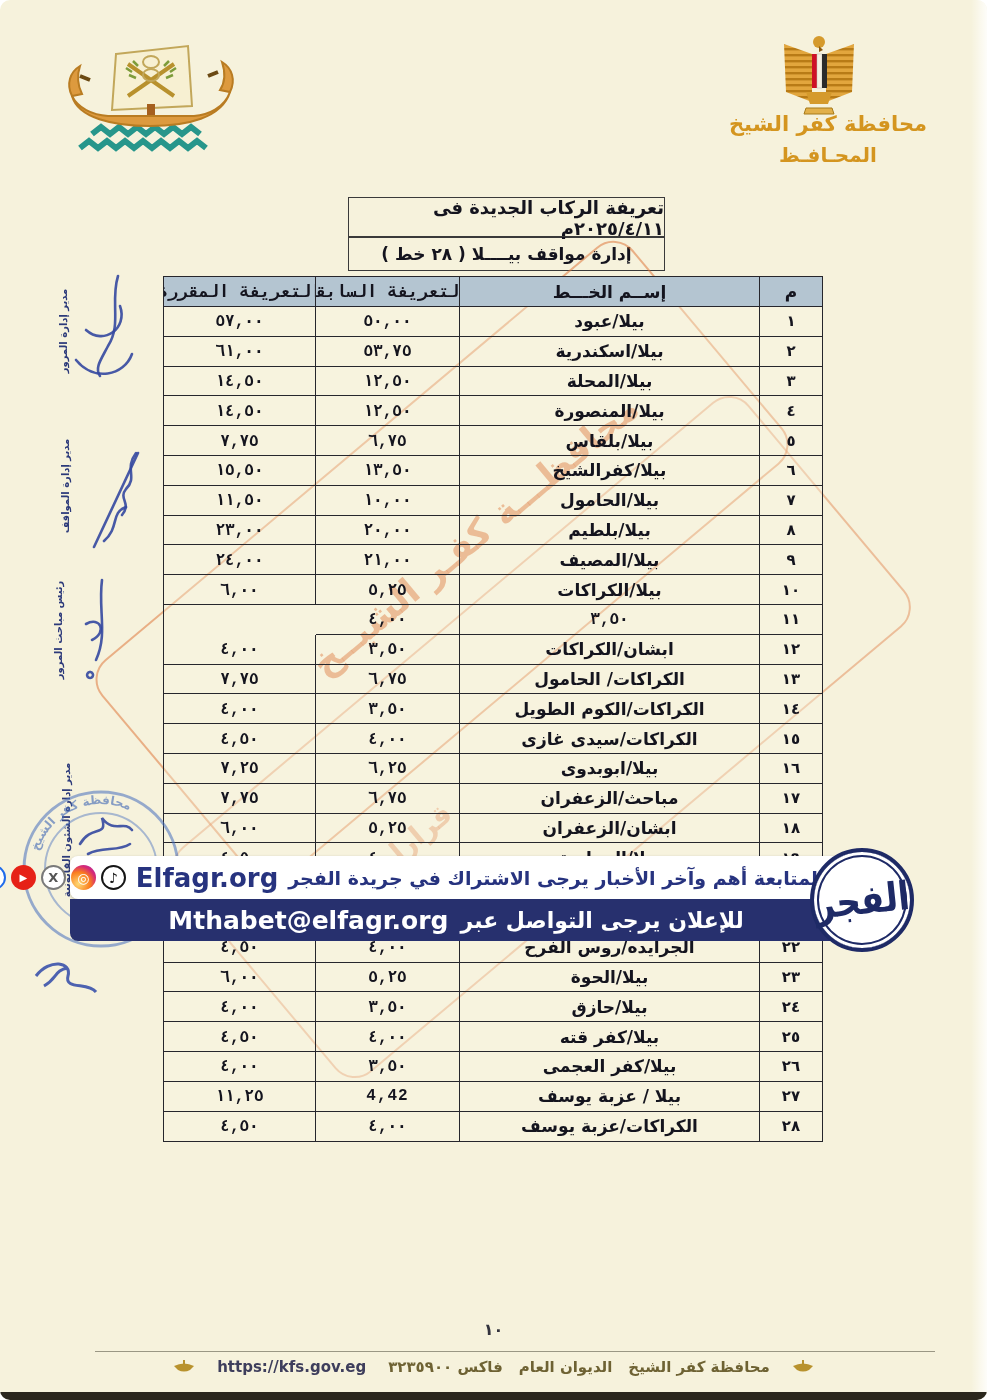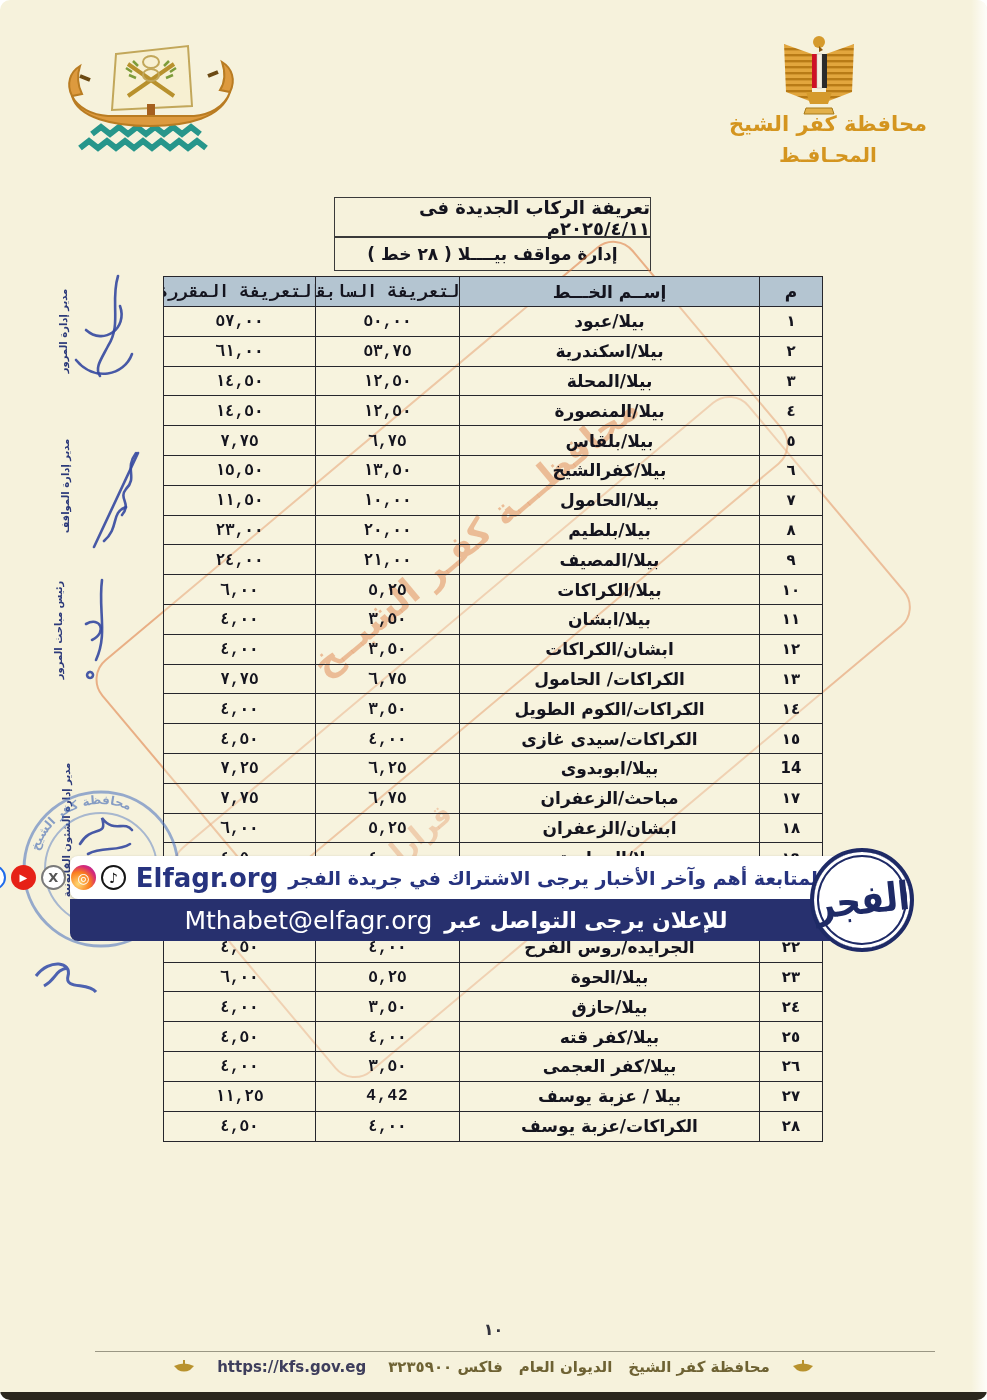--- a/index.html
+++ b/index.html
@@ -5,21 +5,21 @@
   html,body{margin:0;padding:0;background:#ffffff;}
   .page{position:relative;width:987px;height:1400px;background:#f6f2dc;overflow:hidden;
         font-family:"DejaVu Sans",sans-serif;color:#14141e;border-radius:10px;}
   .abs{position:absolute;}
 
   
   .gov-title{position:absolute;left:728px;width:200px;text-align:center;font-weight:bold;color:#d4951f;}
   .gov-title.l1{top:112px;font-size:21px;}
   .gov-title.l2{top:143px;font-size:20px;letter-spacing:2px;}
 
-  .title-box{position:absolute;left:334px;width:315px;border:1.6px solid #3a3a3a;
+  .title-box{position:absolute;left:348px;width:315px;border:1.6px solid #3a3a3a;
              display:flex;align-items:center;justify-content:center;font-weight:bold;direction:rtl;}
   .title-box.b1{top:197px;height:39px;font-size:18px;}
   .title-box.b2{top:236px;height:33px;font-size:17px;}
 
   
   .fare-table{position:absolute;left:163px;top:276px;width:660px;direction:rtl;
               border:1.8px solid #26262c;box-sizing:border-box;background:rgba(250,246,226,.35);}
   .t-row{display:grid;grid-template-columns:62px 300px 144px 1fr;height:29.8px;}
   .t-row.head{height:30px;background:#b4c5d1;}
   .t-cell{display:flex;align-items:center;justify-content:center;font-weight:bold;
@@ -52,21 +52,21 @@
   
   .banner-white{position:absolute;left:70px;top:856px;width:768px;height:43px;background:#ffffff;
                 border-radius:8px 0 0 8px;display:flex;direction:rtl;align-items:center;
                 gap:10px;padding:0 20px 0 8px;box-sizing:border-box;box-shadow:0 1px 3px rgba(0,0,0,.25);}
   .banner-navy{position:absolute;left:70px;top:899px;width:772px;height:42px;background:#27306e;
                border-radius:0 0 0 8px;display:flex;direction:rtl;align-items:center;justify-content:center;
                gap:12px;color:#fff;}
   .banner-ar{color:#27337f;font-size:19px;font-weight:bold;white-space:nowrap;}
   .banner-site{color:#27337f;font-size:26px;font-weight:bold;direction:ltr;}
   .navy-ar{font-size:22px;font-weight:bold;white-space:nowrap;}
-  .navy-email{font-size:25px;font-weight:normal;direction:ltr;text-align:right;}
+  .navy-email{font-size:25px;font-weight:bold;direction:ltr;text-align:right;}
   .icons-row{display:flex;direction:ltr;gap:5px;align-items:center;}
   .icon{width:25px;height:25px;border-radius:50%;display:flex;align-items:center;justify-content:center;
         font-weight:bold;box-sizing:border-box;flex:none;}
   .tiktok-icon{background:#fff;border:2px solid #161616;color:#111;font-size:14px;}
   .instagram-icon{background:radial-gradient(circle at 30% 75%, #feda75, #fa7e1e 45%, #d62976 70%, #962fbf);color:#fff;font-size:14px;}
   .x-icon{background:#fff;border:2px solid #7a7a7a;color:#555;font-size:13px;}
   .youtube-icon{background:#e62117;color:#fff;font-size:10px;}
   .facebook-icon{background:#fff;border:2px solid #1f6beb;color:#1f6beb;font-size:16px;font-family:"DejaVu Serif",serif;}
   .fajr-circle{position:absolute;left:810px;top:848px;width:96px;height:96px;border-radius:50%;
                background:#fff;border:4px solid #1e2a66;box-shadow:inset 0 0 0 3px #fff, inset 0 0 0 5px #1e2a66;
@@ -205,21 +205,20 @@
 
     <div class="t-row">
       <div class="t-cell no">١٠</div>
       <div class="t-cell route">بيلا/الكراكات</div>
       <div class="t-cell fare">٥,٢٥</div>
       <div class="t-cell fare">٦,٠٠</div>
     </div>
 
     <div class="t-row">
       <div class="t-cell no">١١</div>
-      <div class="t-cell route">بيلا/ابشان</div>
       <div class="t-cell fare">٣,٥٠</div>
       <div class="t-cell fare">٤,٠٠</div>
     </div>
 
     <div class="t-row">
       <div class="t-cell no">١٢</div>
       <div class="t-cell route">ابشان/الكراكات</div>
       <div class="t-cell fare">٣,٥٠</div>
       <div class="t-cell fare">٤,٠٠</div>
     </div>
@@ -239,21 +238,21 @@
     </div>
 
     <div class="t-row">
       <div class="t-cell no">١٥</div>
       <div class="t-cell route">الكراكات/سيدى غازى</div>
       <div class="t-cell fare">٤,٠٠</div>
       <div class="t-cell fare">٤,٥٠</div>
     </div>
 
     <div class="t-row">
-      <div class="t-cell no">14</div>
+      <div class="t-cell no">١٦</div>
       <div class="t-cell route">بيلا/ابوبدوى</div>
       <div class="t-cell fare">٦,٢٥</div>
       <div class="t-cell fare">٧,٢٥</div>
     </div>
 
     <div class="t-row">
       <div class="t-cell no">١٧</div>
       <div class="t-cell route">مباحث/الزعفران</div>
       <div class="t-cell fare">٦,٧٥</div>
       <div class="t-cell fare">٧,٧٥</div>

